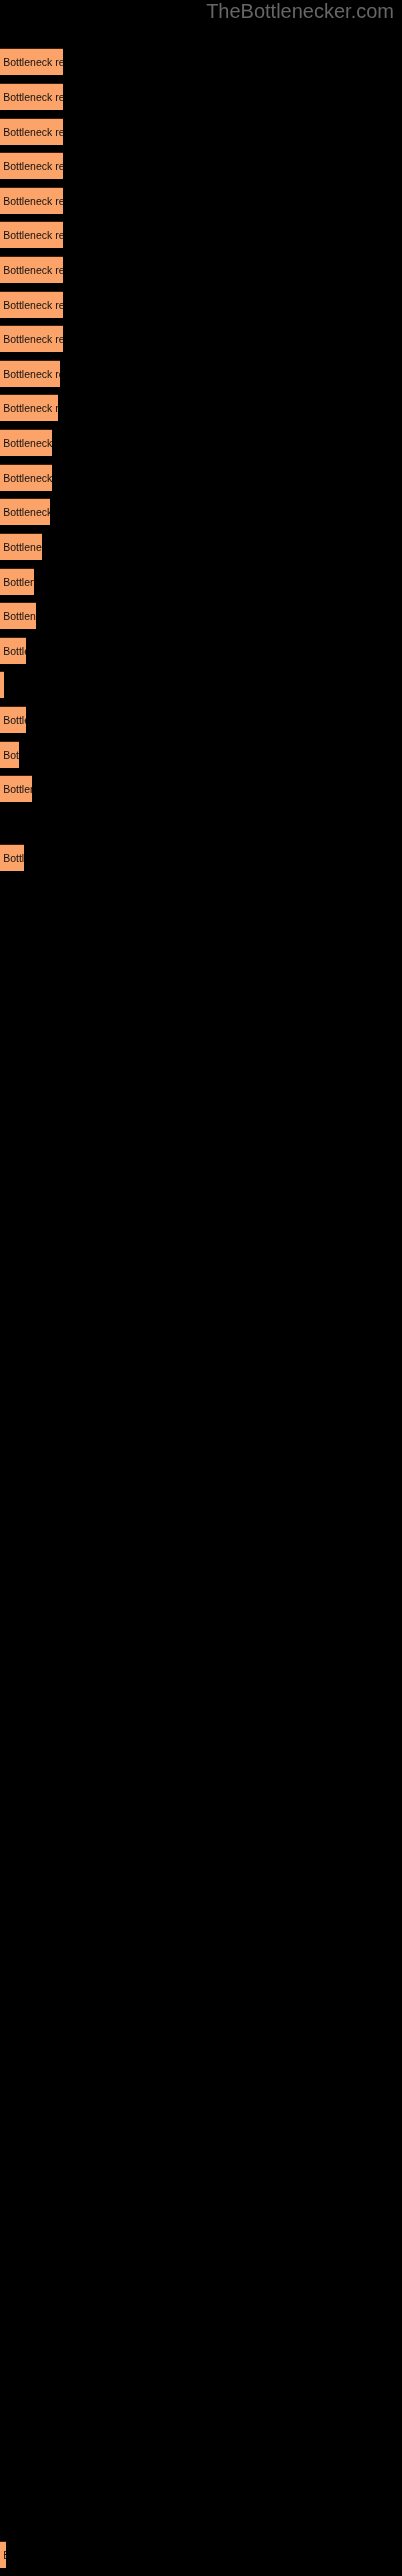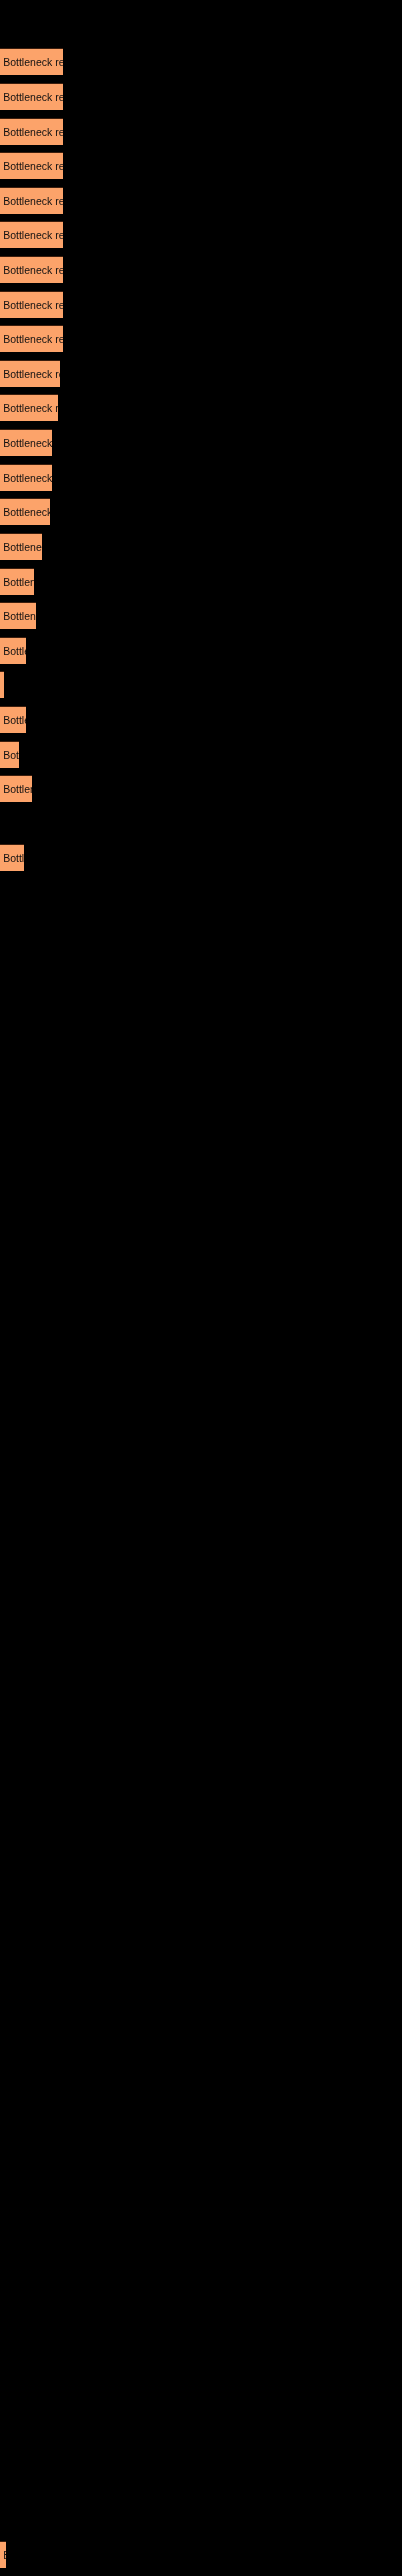--- a/index.html
+++ b/index.html
@@ -61,20 +61,21 @@
     color: #111111;
     white-space: nowrap;
     pointer-events: none;
   }
 </style>
 </head>
 <body>
 
 <div id="page">
 
+  <div id="watermark">TheBottlenecker.com</div>
 
   <div id="plot">
       <div class="bar-row" style="top: 48px; width: 63px;">
         <div class="bar" style="width: 63px;">
           <span class="bar-label">Bottleneck result</span>
         </div>
       </div>
       <div class="bar-row" style="top: 83px; width: 63px;">
         <div class="bar" style="width: 63px;">
           <span class="bar-label">Bottleneck result</span>

